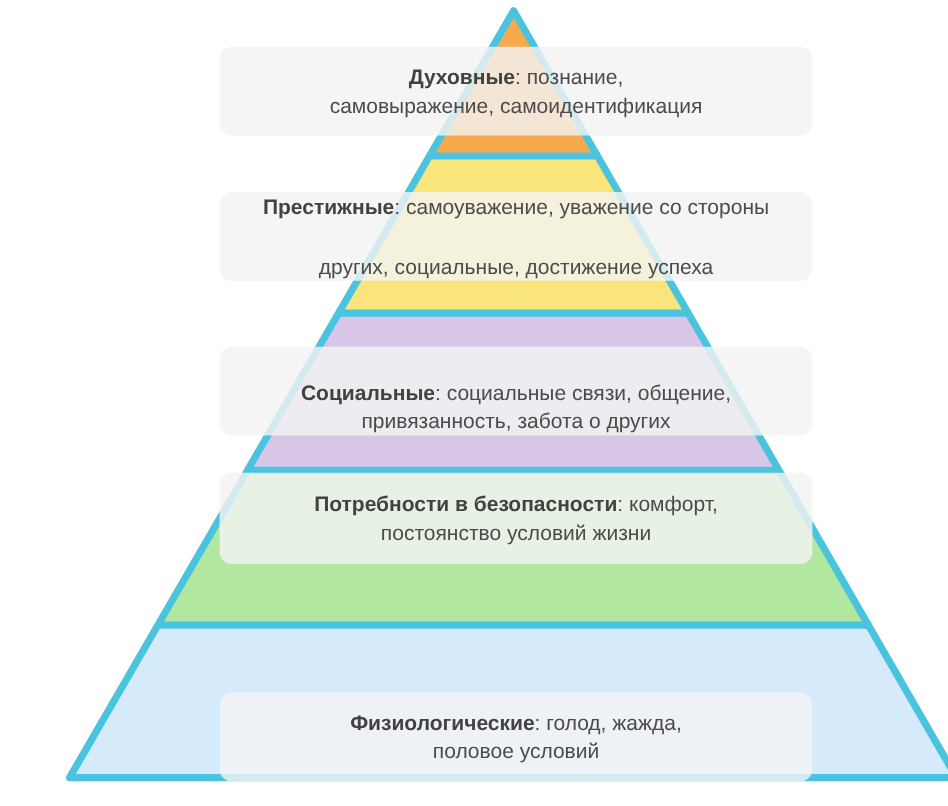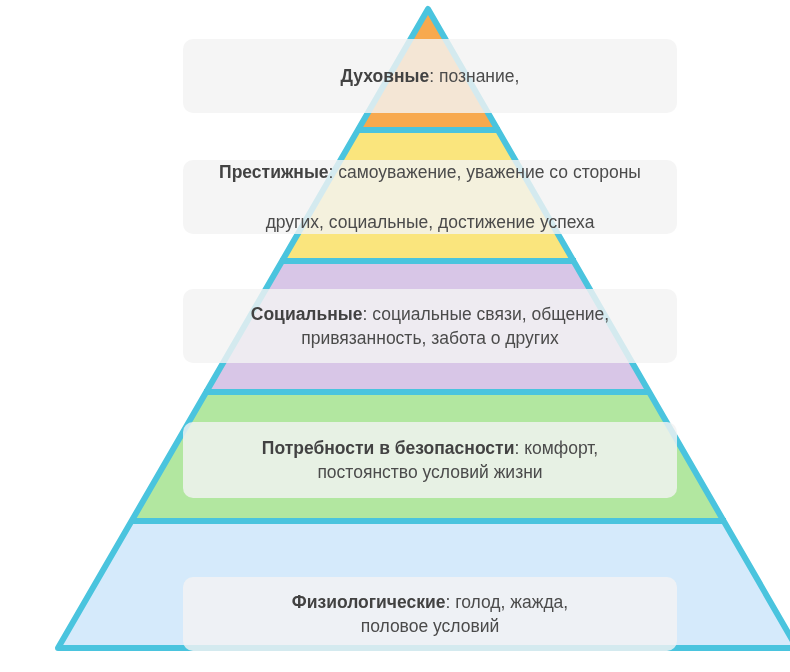--- a/index.html
+++ b/index.html
@@ -62,33 +62,34 @@
     <line x1="322" y1="130" x2="466" y2="130" stroke-width="6" stroke="#4AC4DE"></line>
     <line x1="246" y1="261" x2="542" y2="261" stroke-width="6" stroke="#4AC4DE"></line>
     <line x1="170" y1="392" x2="617" y2="392" stroke-width="6" stroke="#4AC4DE"></line>
     <line x1="96" y1="521" x2="692" y2="521" stroke-width="6" stroke="#4AC4DE"></line>
 
     <path d="M394,9 L763,648 L24,648 Z" fill="none" stroke-width="6" stroke-linejoin="round" stroke-linecap="round" stroke="#4AC4DE"></path>
   </svg>
 
   <div class="label-box" style="top:39px; height:74px;">
     <div class="line"><span class="b">Духовные</span><span>: познание,</span></div>
+    <div class="line">самовыражение, самоидентификация</div>
   </div>
 
   <div class="label-box" style="top:160px; height:74px;justify-content:space-between;">
     <div class="line"><span class="b">Престижные</span><span>: самоуважение, уважение со стороны</span></div>
     <div class="line">других, социальные, достижение успеха</div>
   </div>
 
-  <div class="label-box" style="top:289px; height:74px;">
+  <div class="label-box" style="top:289px; height:74px;justify-content:flex-end;">
     <div class="line"><span class="b">Социальные</span><span>: социальные связи, общение,</span></div>
     <div class="line">привязанность, забота о других</div>
   </div>
 
-  <div class="label-box" style="top:422px; height:76px;">
+  <div class="label-box" style="top:394px; height:76px;">
     <div class="line"><span class="b">Потребности в безопасности</span><span>: комфорт,</span></div>
     <div class="line">постоянство условий жизни</div>
   </div>
 
   <div class="label-box" style="top:577px; height:74px;">
     <div class="line"><span class="b">Физиологические</span><span>: голод, жажда,</span></div>
     <div class="line">половое условий</div>
   </div>
 
 </div>

